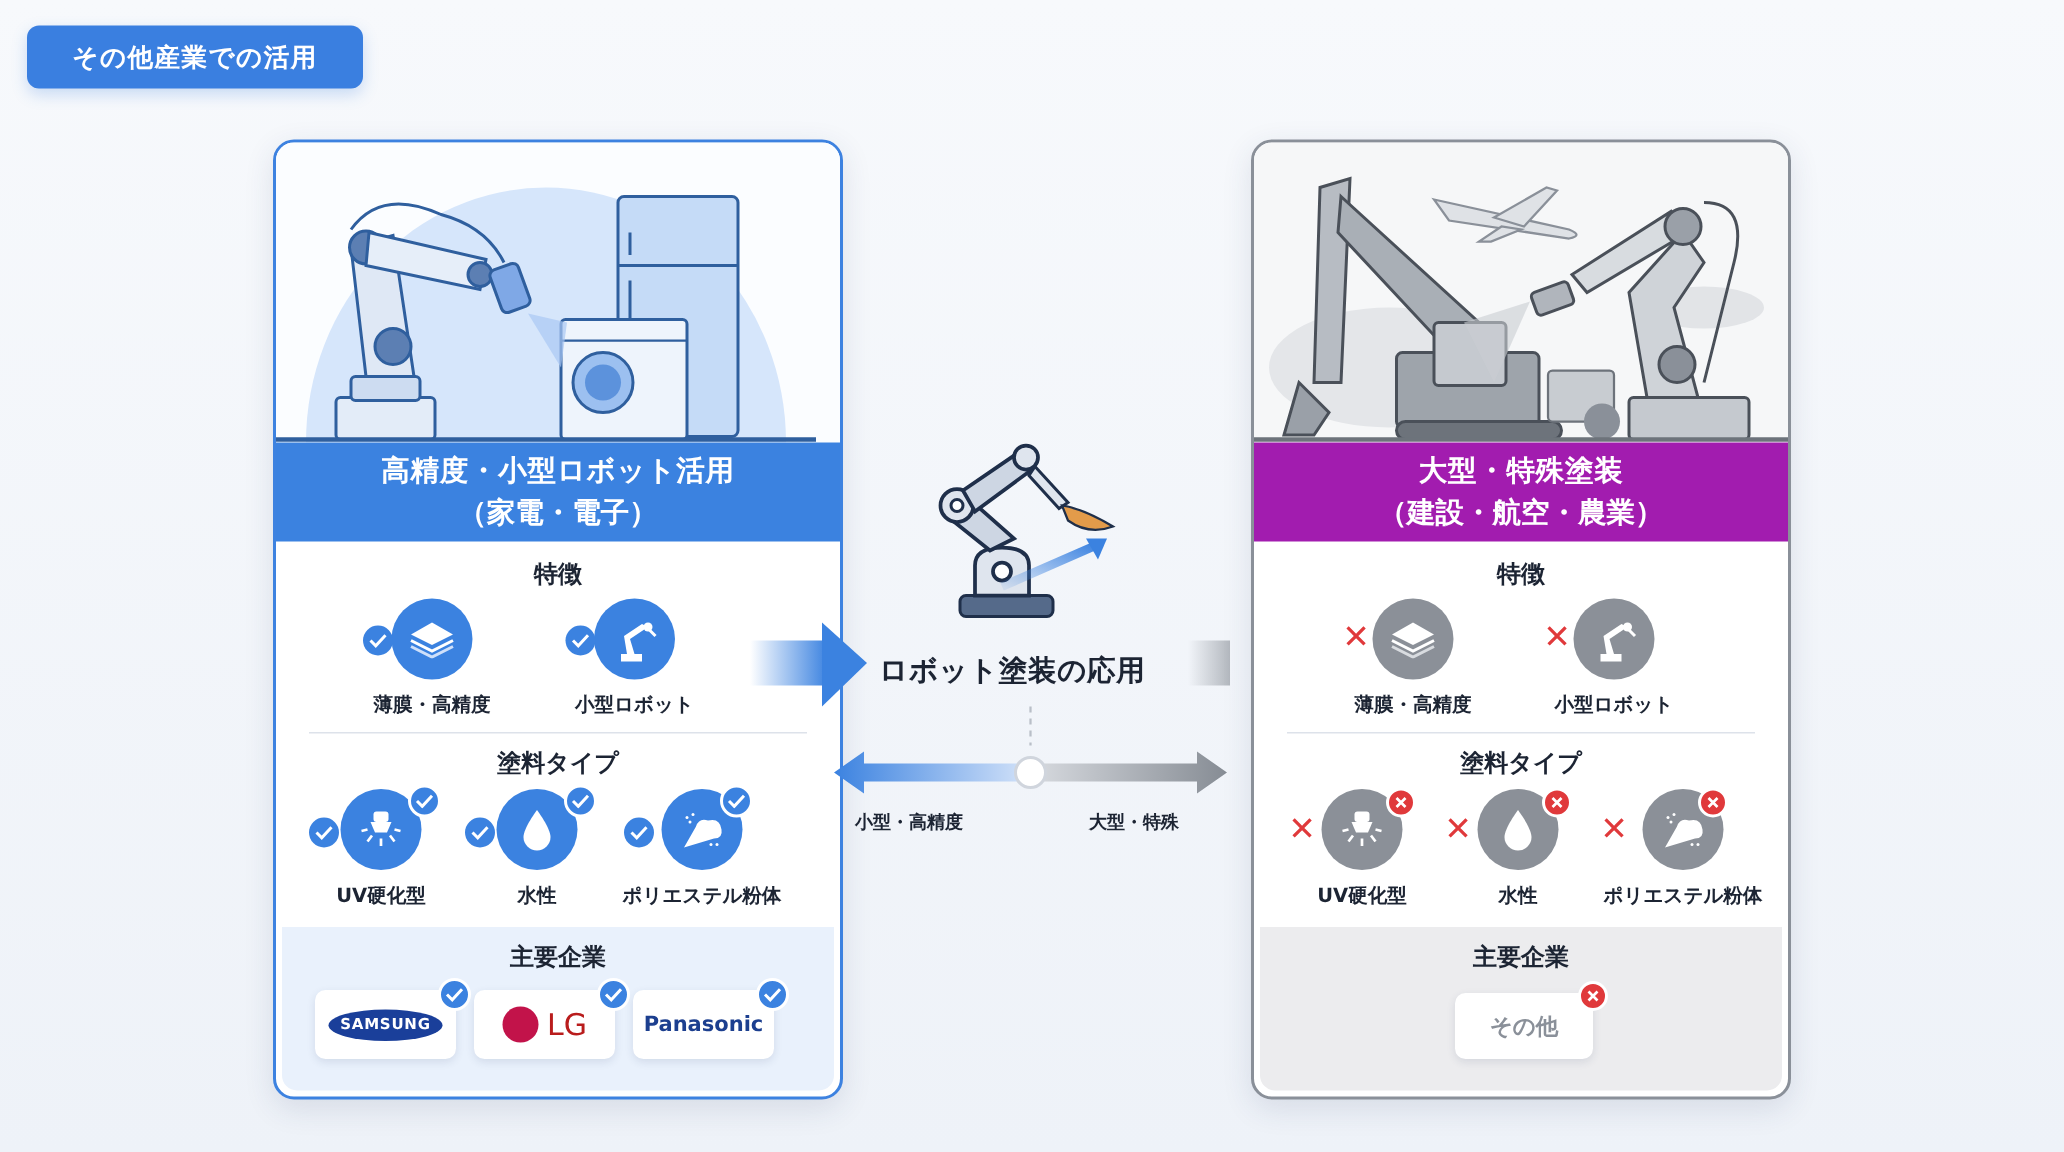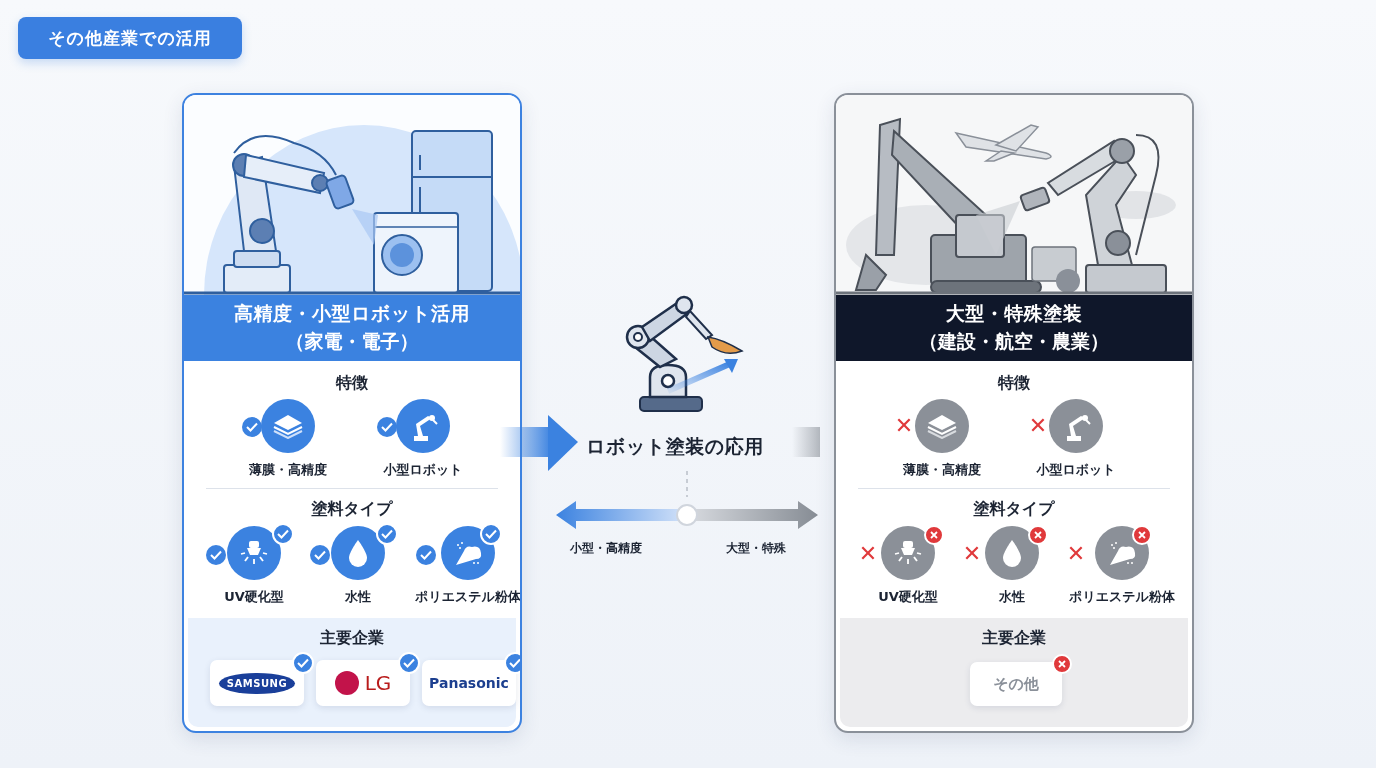--- a/index.html
+++ b/index.html
@@ -21,34 +21,34 @@
     letter-spacing: 1px;
   }
 
   
   .card {
     position: absolute; top: 93px; height: 640px;
     border-radius: 14px; overflow: hidden;
     background: #fff;
     box-shadow: 0 6px 20px rgba(40,60,100,0.12);
   }
-  .card.left { left: 182px; width: 340px; border: 2px solid #3d82e0; }
+  .card.left { left: 182px; width: 380px; border: 2px solid #3d82e0; }
   .card.right { left: 834px; width: 360px; border: 2px solid #8a9099; }
 
   .illus { position: absolute; left: 0; top: 0; width: 100%; height: 200px; overflow: hidden; }
   .card.left .illus { background: #fbfdff; }
   .card.right .illus { background: #f6f7f8; }
 
   .band {
     position: absolute; left: 0; top: 200px; width: 100%; height: 66px;
     display: flex; flex-direction: column; align-items: center; justify-content: center;
     color: #fff;
   }
   .card.left .band { background: #3b82e0; }
-  .card.right .band { background: #0f172a; justify-content: center; }
+  .card.right .band { background: #a21caf; justify-content: center; }
   .band-title { font-size: 19px; font-weight: bold; letter-spacing: 0.5px; }
   .band-sub { font-size: 19px; font-weight: bold; margin-top: 2px; }
 
   .sec-title {
     position: absolute; left: 0; width: 100%; text-align: center;
     font-size: 16px; font-weight: bold; color: #1c2433;
   }
 
   .feature {
     position: absolute; display: flex; flex-direction: column; align-items: center;

